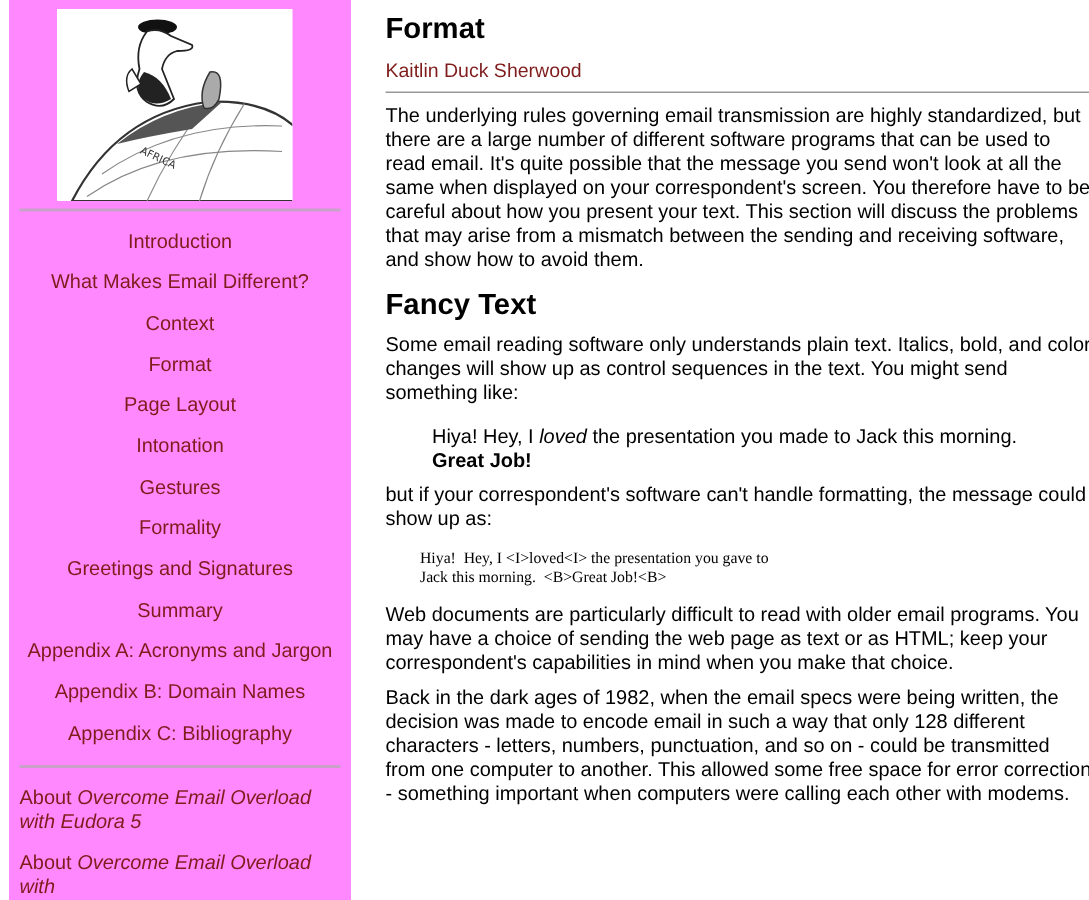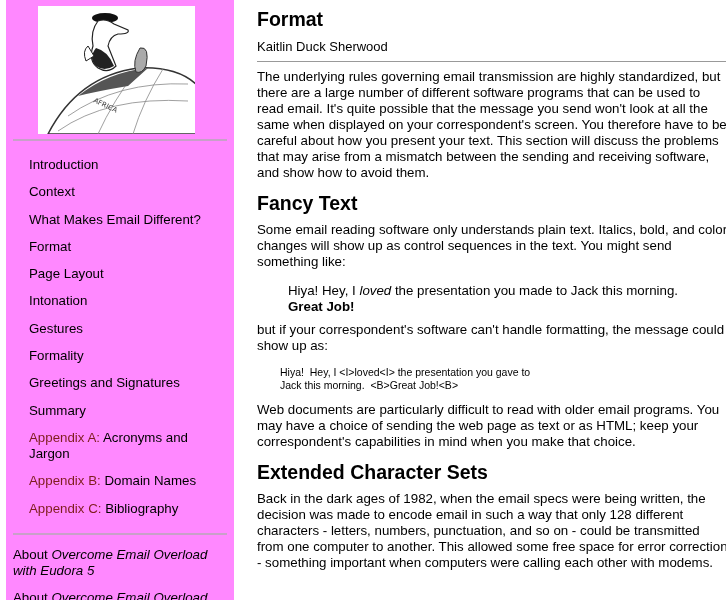--- a/index.html
+++ b/index.html
@@ -1,48 +1,48 @@
 <!DOCTYPE html>
 <html><head>
   <meta charset="utf-8">
   <style>
     html, body { margin: 0; padding: 0; background: #ffffff; }
     body {
       width: 726px; height: 600px; overflow: hidden; position: relative;
       font-family: "Liberation Sans", sans-serif; color: #000;
     }
-    a { color: #000000; text-decoration: none; }
+    a { color: #7f1d1d; text-decoration: none; }
     .sidebar {
       position: absolute; left: 6px; top: 0; width: 228px; height: 600px;
       background: #ff88ff; box-sizing: border-box; padding: 6px 7px 0 7px;
     }
     .logo {
       display: block; width: 157px; height: 128px; margin-left: 25px;
       background: #ffffff; position: relative; overflow: hidden;
     }
     .sidebar hr {
       border: 0; border-top: 2px solid #c8a0c8; margin: 5px 0 0 0; height: 0;
     }
-    .nav { list-style: none; margin: 16px; padding: 0; }
+    .nav { list-style: none; margin: 0; padding: 0; text-align: center; }
     .nav li { font-size: 13.3px; line-height: 16px; margin-top: 11.3px; }
     .nav li.first { margin-top: 12px; }
     .nav .prefix { color: #7f1d1d; }
     .about { font-size: 13.3px; line-height: 16px; margin-top: 12px; }
     .about i { font-style: italic; }
     .main {
       position: absolute; left: 257px; top: 0; width: 470px;
     }
     h1.title { font-size: 25px; font-weight: bold; margin: 17px 0 0 0; line-height: 30px; letter-spacing: 0.1px; }
     h2.sub { font-size: 19.5px; font-weight: bold; margin: 7px 0 0 0; line-height: 24px; }
     .author { font-size: 13px; display: block; margin-top: 8px; line-height: 16px; }
     .main hr { border: 0; border-top: 1px solid #999; margin: 6px 0 0 0; width: 470px; }
     p { font-size: 13.3px; line-height: 16px; margin: 7px 0 0 0; width: 472px; }
     h3 { font-size: 19.5px; font-weight: bold; margin: 10px 0 0 0; line-height: 24px; }
     blockquote { margin: 13px 0 0 31px; font-size: 13.3px; line-height: 16px; width: 420px; }
-    .pre { margin: 12px 0 4px 23px; font-size: 10.5px; line-height: 13px; white-space: pre; }
+    .pre { margin: 12px 0 4px 23px; font-size: 10.5px; line-height: 13px; white-space: pre; font-family: Liberation Serif, serif; }
   </style>
 </head>
 <body>
 
 <div class="sidebar">
   <div class="logo">
     <svg width="157" height="128" viewBox="0 0 157 128">
       <path d="M10 128 Q40 70 100 62 Q140 60 160 80 L160 128 Z" fill="#fff" stroke="#333" stroke-width="1.5"></path>
       <path d="M30 110 Q80 75 150 78" fill="none" stroke="#888" stroke-width="0.8"></path>
       <path d="M20 125 Q70 90 150 95" fill="none" stroke="#888" stroke-width="0.8"></path>
@@ -53,22 +53,22 @@
       <ellipse cx="67" cy="12" rx="13" ry="5" fill="#111"></ellipse>
       <path d="M60 15 Q68 12 76 18 L90 24 Q92 28 80 28 Q72 30 70 40 L78 60 Q70 68 60 62 Q50 55 55 40 Q52 25 60 15 Z" fill="#fff" stroke="#222" stroke-width="1.2"></path>
       <path d="M58 42 Q70 45 76 60 Q66 66 58 60 Q50 52 58 42 Z" fill="#222"></path>
       <path d="M50 40 Q44 45 48 55 L56 50 Z" fill="#fff" stroke="#222"></path>
       <path d="M102 42 Q112 40 108 60 Q104 68 98 66 Q94 55 102 42 Z" fill="#aaa" stroke="#333"></path>
     </svg>
   </div>
   <hr>
   <ul class="nav">
     <li class="first"><a href="#">Introduction</a></li>
+    <li><a href="#">What Makes Email Different?</a></li>
     <li><a href="#">Context</a></li>
-    <li><a href="#">What Makes Email Different?</a></li>
     <li><a href="#">Format</a></li>
     <li><a href="#">Page Layout</a></li>
     <li><a href="#">Intonation</a></li>
     <li><a href="#">Gestures</a></li>
     <li><a href="#">Formality</a></li>
     <li><a href="#">Greetings and Signatures</a></li>
     <li><a href="#">Summary</a></li>
     <li><span class="prefix">Appendix A: </span><a href="#">Acronyms and Jargon</a></li>
     <li><span class="prefix">Appendix B: </span><a href="#">Domain Names</a></li>
     <li><span class="prefix">Appendix C: </span><a href="#">Bibliography</a></li>
@@ -88,15 +88,14 @@
   <hr>
   <p>The underlying rules governing email transmission are highly standardized, but there are a large number of different software programs that can be used to read email. It's quite possible that the message you send won't look at all the same when displayed on your correspondent's screen. You therefore have to be careful about how you present your text. This section will discuss the problems that may arise from a mismatch between the sending and receiving software, and show how to avoid them.</p>
 
   <h3>Fancy Text</h3>
   <p>Some email reading software only understands plain text. Italics, bold, and color changes will show up as control sequences in the text. You might send something like:</p>
   <blockquote><span>Hiya! Hey, I </span><i>loved</i><span> the presentation you made to Jack this morning. </span><b>Great Job!</b></blockquote>
   <p>but if your correspondent's software can't handle formatting, the message could show up as:</p>
   <div class="pre"><div>Hiya!  Hey, I &lt;I&gt;loved&lt;I&gt; the presentation you gave to</div><div>Jack this morning.  &lt;B&gt;Great Job!&lt;B&gt;</div></div>
   <p style="margin-top:10px;">Web documents are particularly difficult to read with older email programs. You may have a choice of sending the web page as text or as HTML; keep your correspondent's capabilities in mind when you make that choice.</p>
 
-  <h3>Extended Character Sets</h3>
   <p>Back in the dark ages of 1982, when the email specs were being written, the decision was made to encode email in such a way that only 128 different characters - letters, numbers, punctuation, and so on - could be transmitted from one computer to another. This allowed some free space for error correction - something important when computers were calling each other with modems.</p>
 </div>
 
 </body></html>

